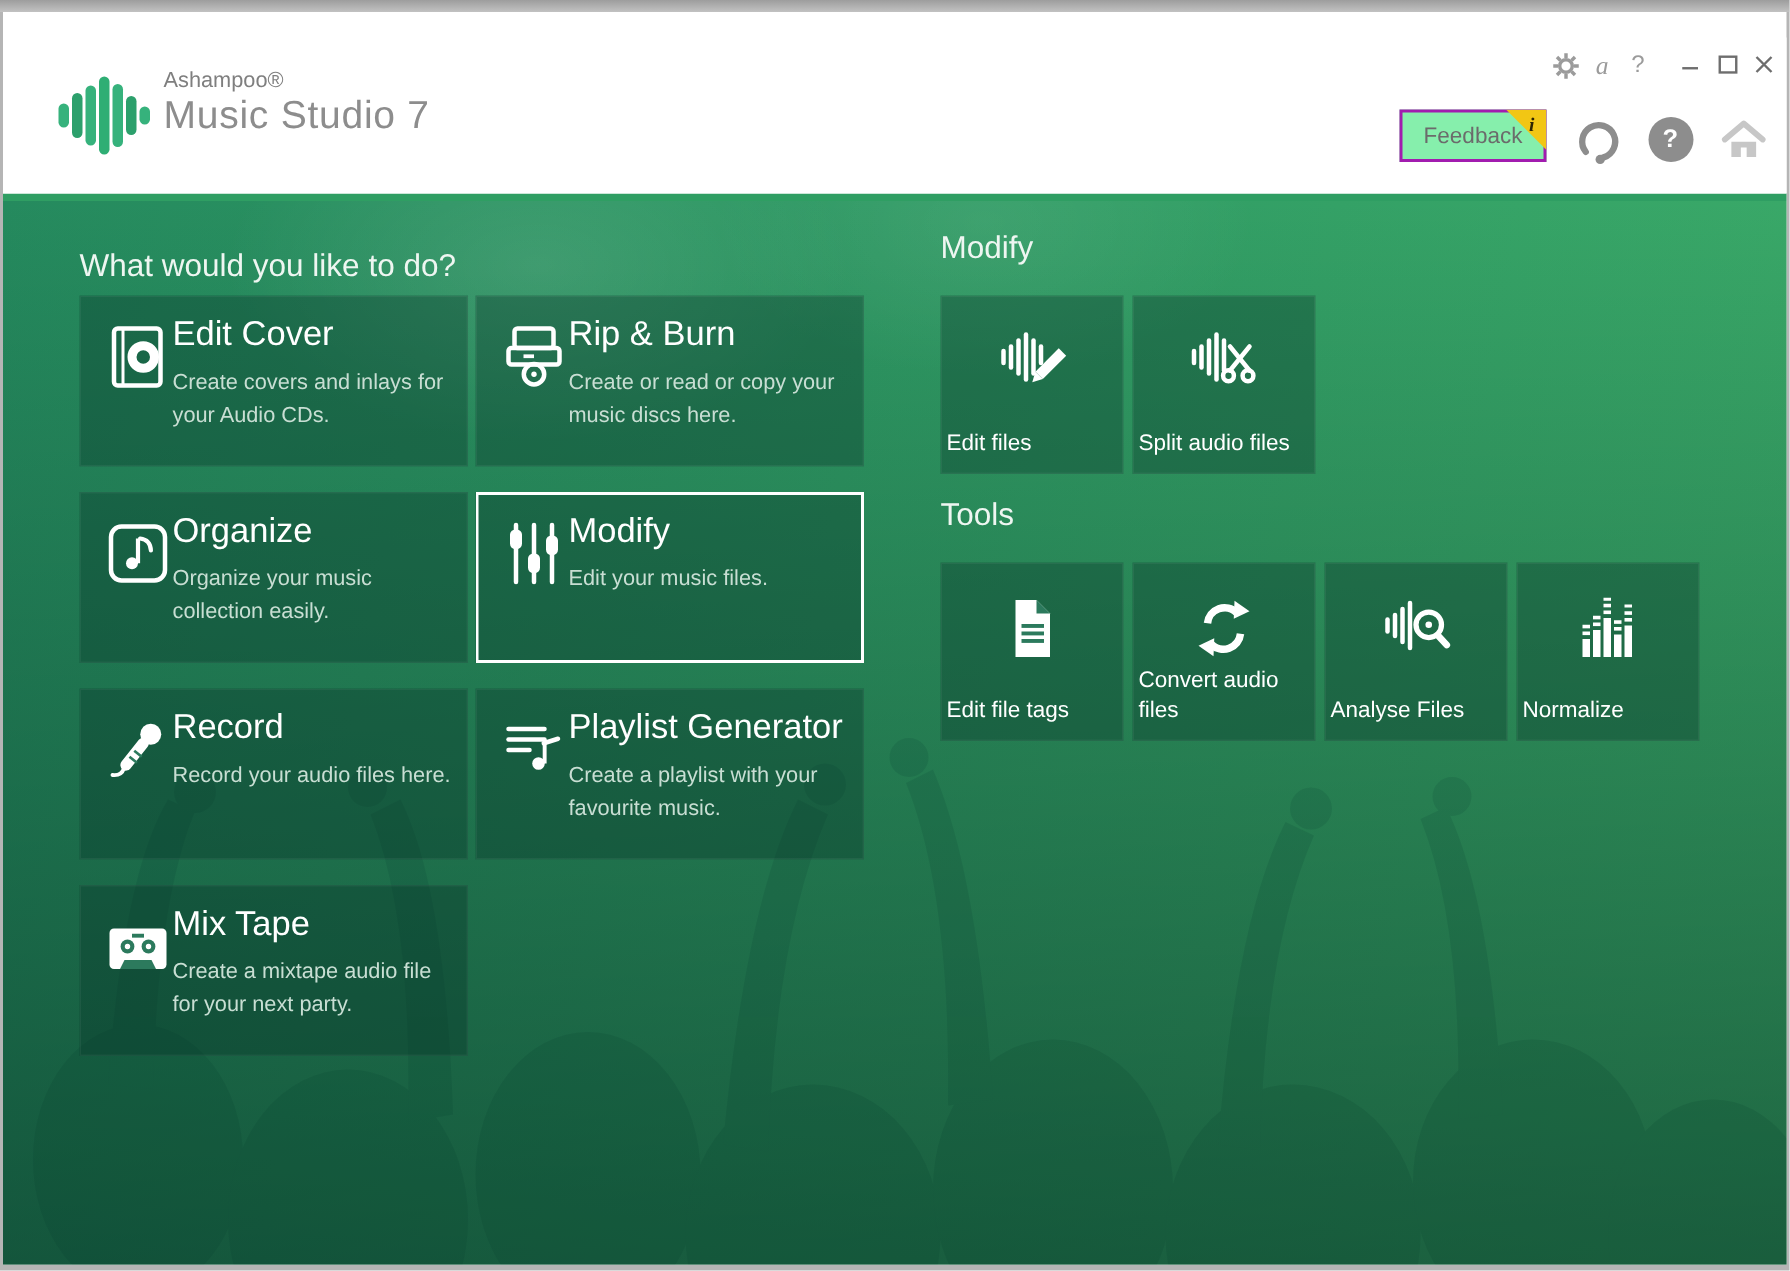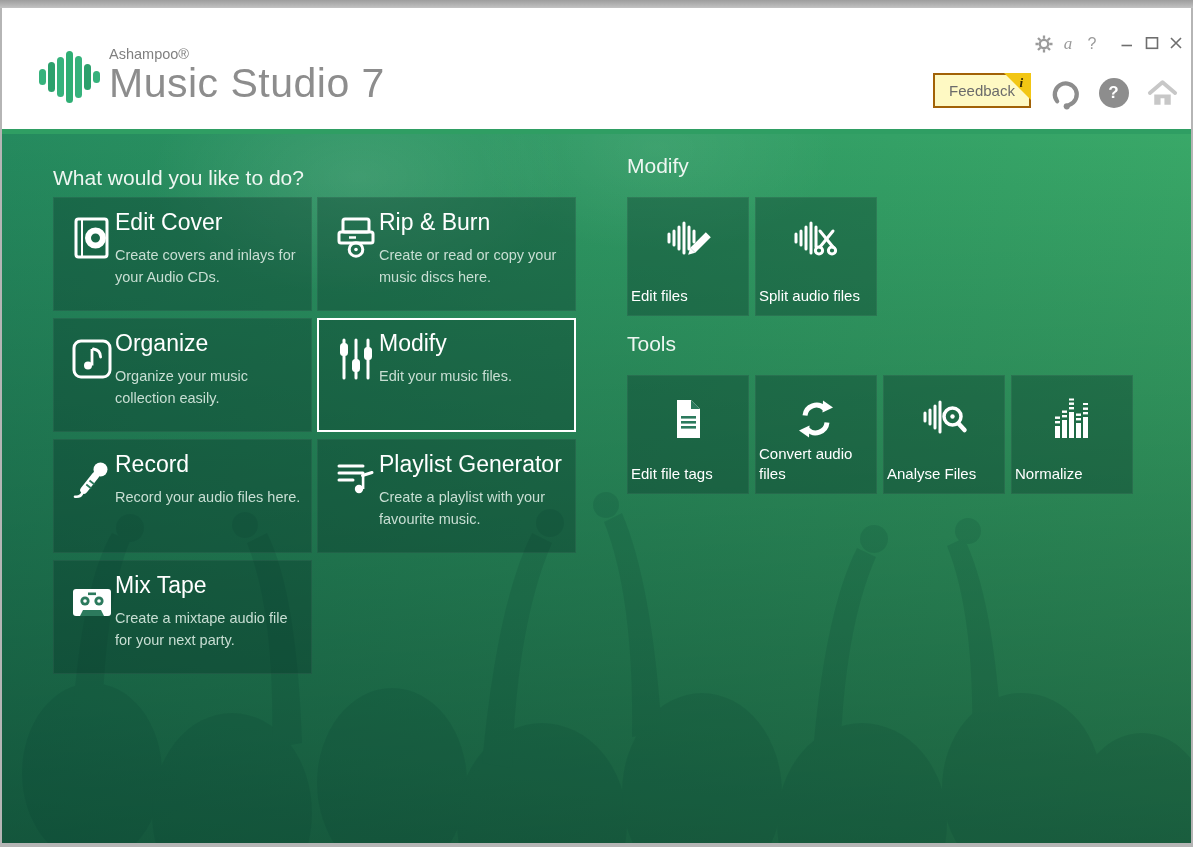--- a/index.html
+++ b/index.html
@@ -12,30 +12,30 @@
     background:linear-gradient(#9d9d9d,#c2c2c2);}
   .window{position:absolute;top:8px;left:2px;right:2px;bottom:4px;
     display:flex;flex-direction:column;background:#fff;}
   
   .header{height:104px;background:#ffffff;position:relative;flex:0 0 auto;margin-top:17px;}
   .green-divider{height:5px;background:#2f9e63;flex:0 0 auto;}
   .logo{position:absolute;left:35px;top:18px;display:flex;align-items:flex-start;}
   .logo svg{display:block;}
   .brand{margin-left:8px;line-height:1;}
   .brand-small{font-size:14.5px;color:#7f7f7f;margin-top:4px;}
-  .brand-large{font-size:41px;color:#8d8d8d;font-weight:300;margin-top:1px;letter-spacing:.5px;}
+  .brand-large{font-size:26px;color:#8d8d8d;font-weight:300;margin-top:1px;letter-spacing:.5px;}
   .tb-ico{position:absolute;top:8px;width:22px;height:22px;display:flex;
     align-items:center;justify-content:center;color:#9b9b9b;cursor:default;}
   .tb-glyph{font-size:16px;color:#9b9b9b;}
   .tb-a{font-style:italic;font-family:"Liberation Serif",serif;font-size:17px;}
   .wc{position:absolute;top:10px;width:18px;height:16px;display:flex;
     align-items:center;justify-content:center;}
   
   .feedback-btn{position:absolute;right:160px;top:48px;width:98px;height:35px;
-    background:#fef9c3;border:2px solid #a16207;box-sizing:border-box;
+    background:#86efac;border:2px solid #a21caf;box-sizing:border-box;
     display:flex;align-items:center;justify-content:center;
     font-size:15px;color:#6b6b6b;cursor:pointer;}
   .fold{position:absolute;top:-2px;right:-2px;width:27px;height:27px;
     background:#f2c614;clip-path:polygon(0 0,100% 0,100% 100%);}
   .fold-i{position:absolute;top:0;right:6px;font-family:"Liberation Serif",serif;
     font-style:italic;font-weight:bold;font-size:13px;color:#2e2503;}
   .hdr-act{position:absolute;top:50px;width:33px;height:36px;display:flex;
     align-items:center;justify-content:center;cursor:pointer;}
   .help-circle{width:30px;height:30px;border-radius:50%;background:#8d8d8d;
     color:#fff;display:flex;align-items:center;justify-content:center;
@@ -45,21 +45,21 @@
     background:
       radial-gradient(300px 170px at 30% 6%, rgba(255,255,255,.10), rgba(255,255,255,0) 70%),
       radial-gradient(260px 150px at 55% 2%, rgba(255,255,255,.07), rgba(255,255,255,0) 70%),
       linear-gradient(180deg, rgba(0,0,0,0) 0%, rgba(0,30,25,.50) 100%),
       linear-gradient(100deg, #258a5e 0%, #2f9a64 45%, #3bab69 100%);
   }
   .crowd{position:absolute;left:0;bottom:0;width:100%;height:500px;opacity:.13;pointer-events:none;}
   .section-heading{position:absolute;font-size:21px;font-weight:300;color:#eef6f1;}
   
   .big-grid{position:absolute;left:51px;top:63px;display:grid;
-    grid-template-columns:259px 259px;grid-auto-rows:114px;gap:7px 5px;}
+    grid-template-columns:259px 259px;grid-auto-rows:114px;gap:17px 5px;}
   .tile{position:relative;background:rgba(6,48,38,.34);
     box-shadow:inset 0 0 0 1px rgba(255,255,255,.05);cursor:pointer;}
   .tile.selected{box-shadow:inset 0 0 0 2px #ffffff;}
   .tile .ticon{position:absolute;left:15px;top:17px;width:48px;height:48px;}
   .ttitle{position:absolute;left:62px;top:12px;font-size:23px;font-weight:300;color:#fff;}
   .tdesc{position:absolute;left:62px;top:48px;right:6px;font-size:14.5px;
     line-height:1.5;color:#c8ded3;}
   
   .small-grid{position:absolute;display:grid;grid-auto-rows:119px;gap:6px;}
   .sg-modify{left:625px;top:63px;grid-template-columns:122px 122px;}

